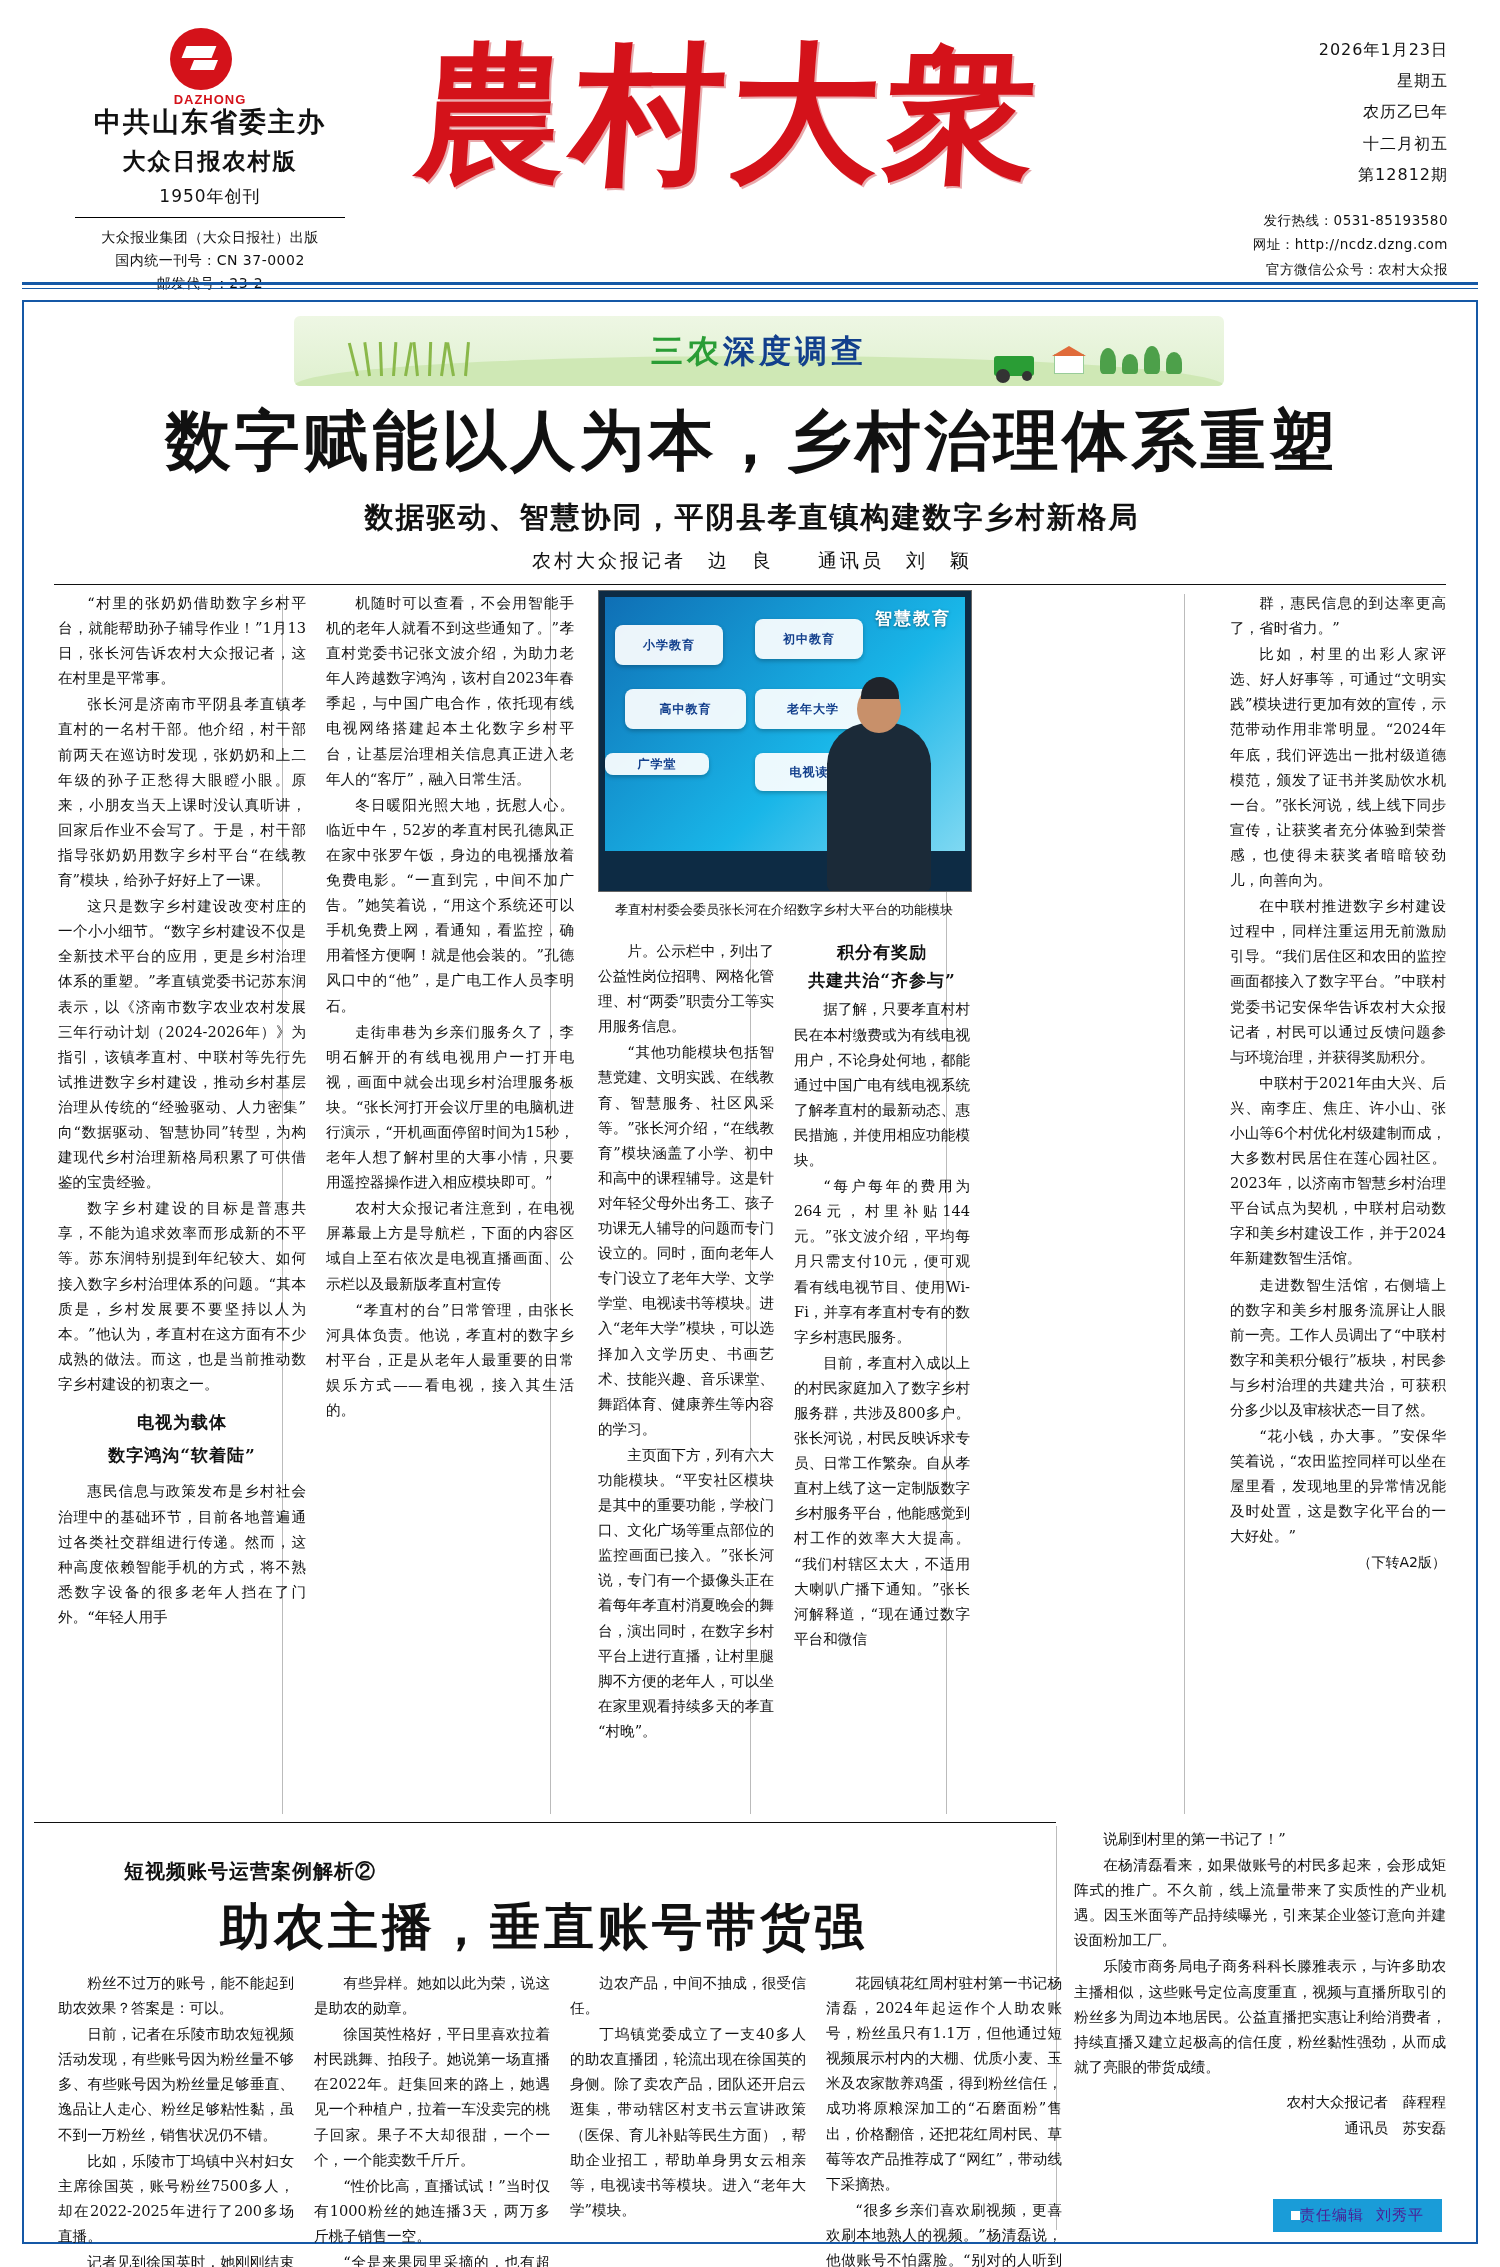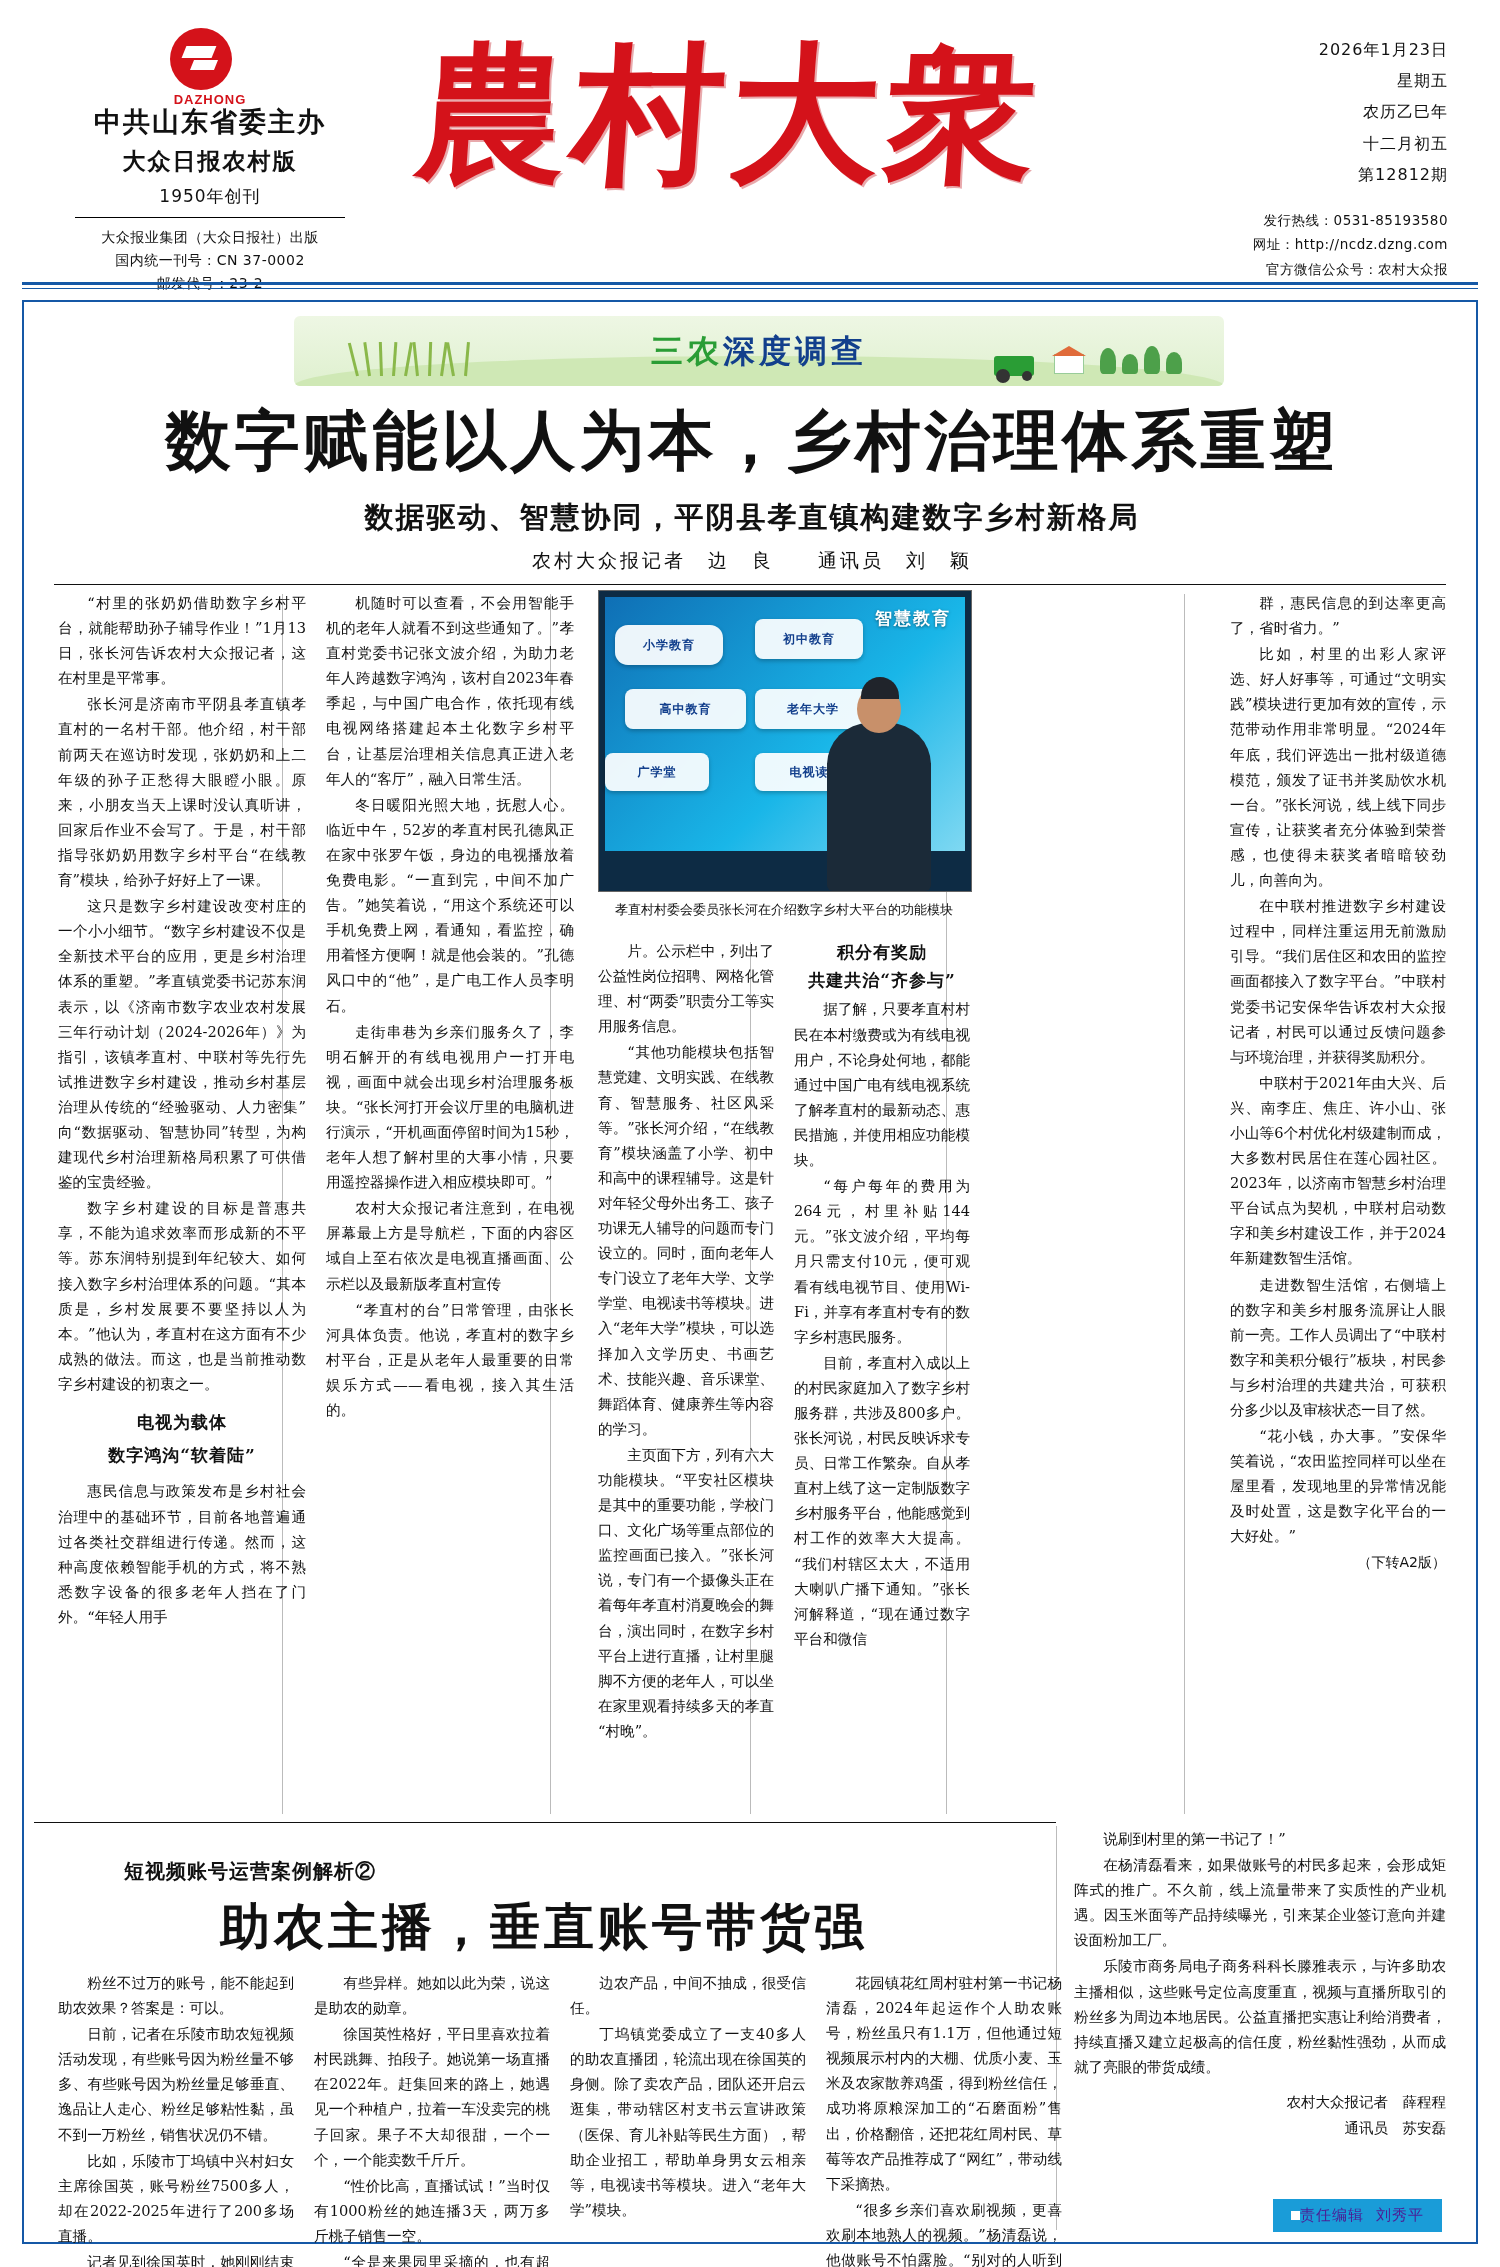--- a/index.html
+++ b/index.html
@@ -210,25 +210,25 @@
         <p>冬日暖阳光照大地，抚慰人心。临近中午，52岁的孝直村民孔德凤正在家中张罗午饭，身边的电视播放着免费电影。“一直到完，中间不加广告。”她笑着说，“用这个系统还可以手机免费上网，看通知，看监控，确用着怪方便啊！就是他会装的。”孔德风口中的“他”，是广电工作人员李明石。</p>
         <p>走街串巷为乡亲们服务久了，李明石解开的有线电视用户一打开电视，画面中就会出现乡村治理服务板块。“张长河打开会议厅里的电脑机进行演示，“开机画面停留时间为15秒，老年人想了解村里的大事小情，只要用遥控器操作进入相应模块即可。”</p>
         <p>农村大众报记者注意到，在电视屏幕最上方是导航栏，下面的内容区域自上至右依次是电视直播画面、公示栏以及最新版孝直村宣传</p>
         <p>“孝直村的台”日常管理，由张长河具体负责。他说，孝直村的数字乡村平台，正是从老年人最重要的日常娱乐方式——看电视，接入其生活的。</p>
       </div>
 
       <div class="photo">
         <div class="photo-img">
           <div class="screen">
             <div class="smart-tag">智慧教育</div>
-            <div class="tile" style="left:10px;top:28px;width:108px;height:40px;border-radius:13px;">小学教育</div>
+            <div class="tile" style="left:10px;top:28px;width:108px;height:40px;">小学教育</div>
             <div class="tile" style="left:150px;top:22px;width:108px;height:40px;">初中教育</div>
             <div class="tile" style="left:20px;top:92px;width:121px;height:40px;">高中教育</div>
             <div class="tile" style="left:150px;top:92px;width:116px;height:40px;">老年大学</div>
-            <div class="tile" style="left:0px;top:156px;width:104px;height:38px;">广学堂</div>
+            <div class="tile" style="left:0px;top:156px;width:104px;height:22px;">广学堂</div>
             <div class="tile" style="left:150px;top:156px;width:108px;height:38px;">电视读</div>
           </div>
           <div class="photo-person"></div>
         </div>
         <div class="caption">孝直村村委会委员张长河在介绍数字乡村大平台的功能模块</div>
       </div>
 
       <div class="photo-col-a">
         <p>片。公示栏中，列出了公益性岗位招聘、网格化管理、村“两委”职责分工等实用服务信息。</p>
         <p>“其他功能模块包括智慧党建、文明实践、在线教育、智慧服务、社区风采等。”张长河介绍，“在线教育”模块涵盖了小学、初中和高中的课程辅导。这是针对年轻父母外出务工、孩子功课无人辅导的问题而专门设立的。同时，面向老年人专门设立了老年大学、文学学堂、电视读书等模块。进入“老年大学”模块，可以选择加入文学历史、书画艺术、技能兴趣、音乐课堂、舞蹈体育、健康养生等内容的学习。</p>

